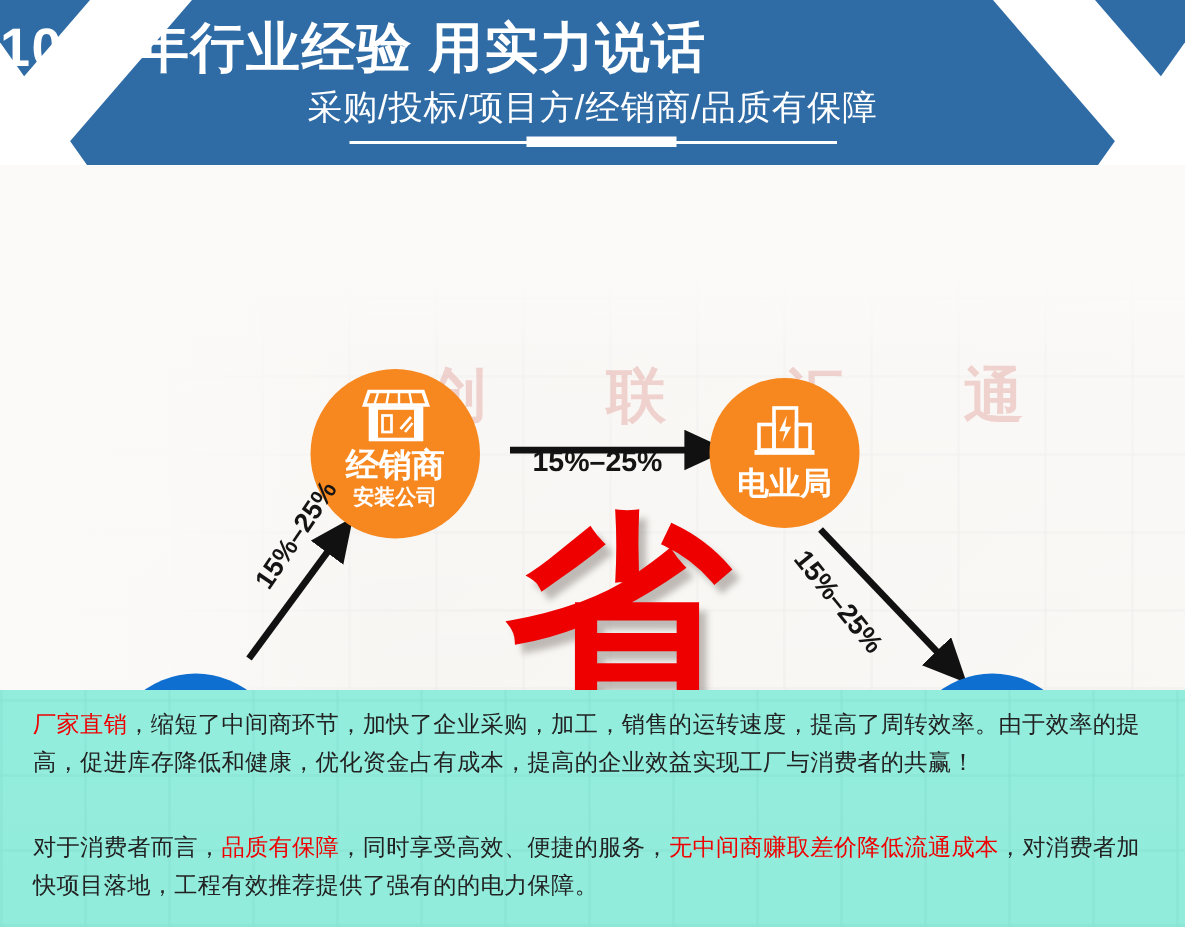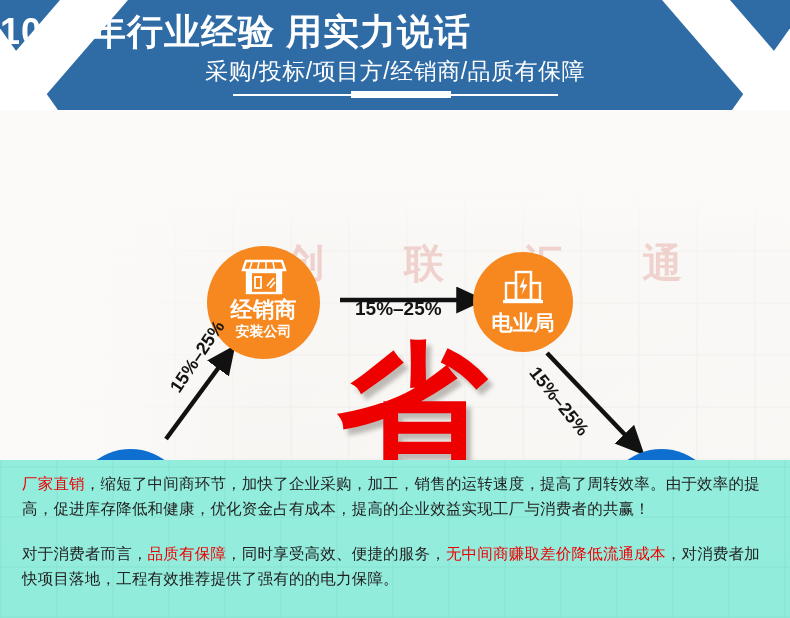--- a/index.html
+++ b/index.html
@@ -244,21 +244,21 @@
       linear-gradient(to bottom, #f7f4ef 0%, #f3f0ea 100%);
   }
   .copy-inner { position: relative; }
   .para {
     font-size: 15.5px;
     line-height: 25px;
     color: #222222;
     letter-spacing: 0.2px;
     margin: 0;
   }
-  .para + .para { margin-top: 20px; }
+  .para + .para { margin-top: 32px; }
   .hl { color: #ee0000; }
 </style>
 </head>
 <body>
 
 <div id="page">
 
   <div class="banner">
 
     <svg class="banner-stripes-left" viewBox="0 0 215 110" preserveAspectRatio="none">

